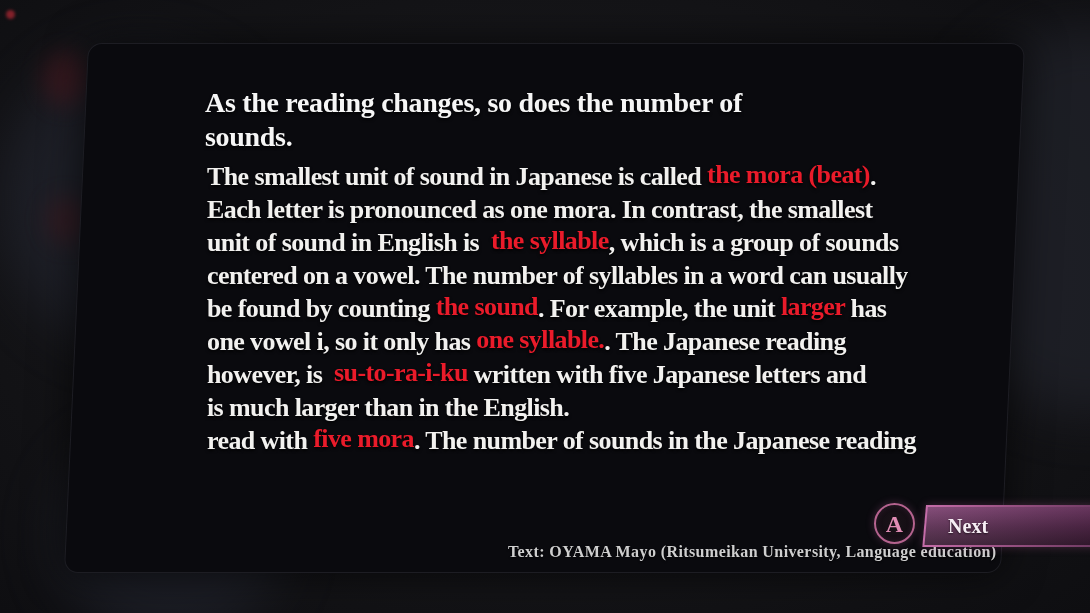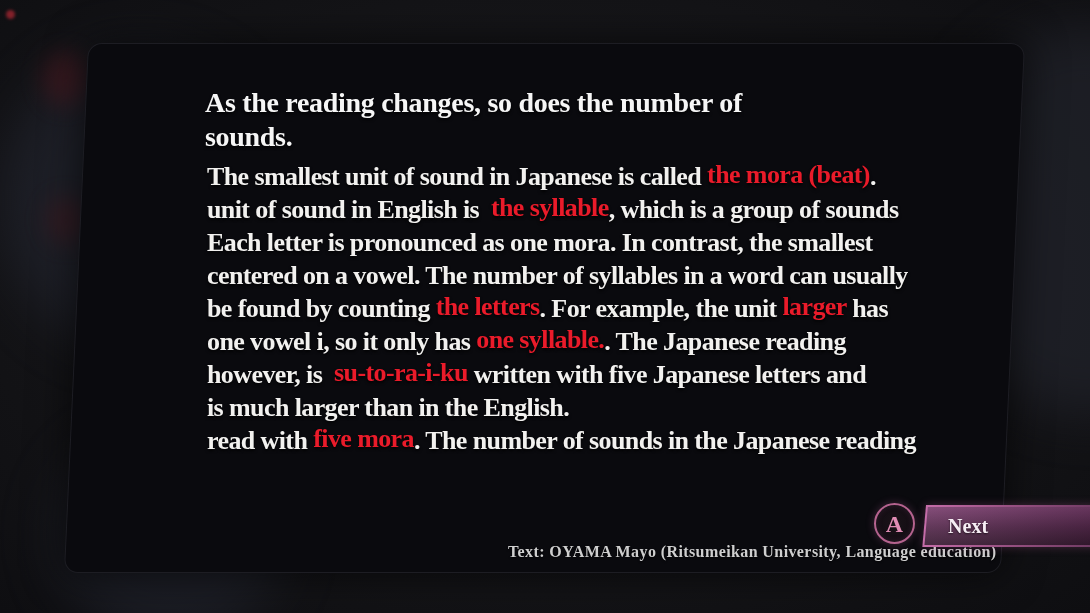--- a/index.html
+++ b/index.html
@@ -81,24 +81,24 @@
   <div class="panel"></div>
 
   <div class="content">
     <div class="title">
       <div>As the reading changes, so does the number of</div>
       <div>sounds.</div>
     </div>
 
     <div class="body-text">
         <div class="line"><span class="plain">The smallest unit of sound in Japanese is called </span><span class="red">the mora (beat)</span><span class="plain">.</span></div>
+        <div class="line"><span class="plain">Each letter is pronounced as one mora. In contrast, the smallest</span></div>
         <div class="line"><span class="plain">unit of sound in English is  </span><span class="red">the syllable</span><span class="plain">, which is a group of sounds</span></div>
-        <div class="line"><span class="plain">Each letter is pronounced as one mora. In contrast, the smallest</span></div>
         <div class="line"><span class="plain">centered on a vowel. The number of syllables in a word can usually</span></div>
-        <div class="line"><span class="plain">be found by counting </span><span class="red">the letters</span><span class="plain">. For example, the unit </span><span class="red">larger</span><span class="plain"> has</span></div>
+        <div class="line"><span class="plain">be found by counting </span><span class="red">the sound</span><span class="plain">. For example, the unit </span><span class="red">larger</span><span class="plain"> has</span></div>
         <div class="line"><span class="plain">one vowel i, so it only has </span><span class="red">one syllable.</span><span class="plain">. The Japanese reading</span></div>
         <div class="line"><span class="plain">however, is  </span><span class="red">su-to-ra-i-ku</span><span class="plain"> written with five Japanese letters and</span></div>
         <div class="line"><span class="plain">is much larger than in the English.</span></div>
         <div class="line"><span class="plain">read with </span><span class="red">five mora</span><span class="plain">. The number of sounds in the Japanese reading</span></div>
       </div>
 
     <div class="credit">Text: OYAMA Mayo (Ritsumeikan University, Language education)</div>
   </div>
 
   <div class="a-button">

